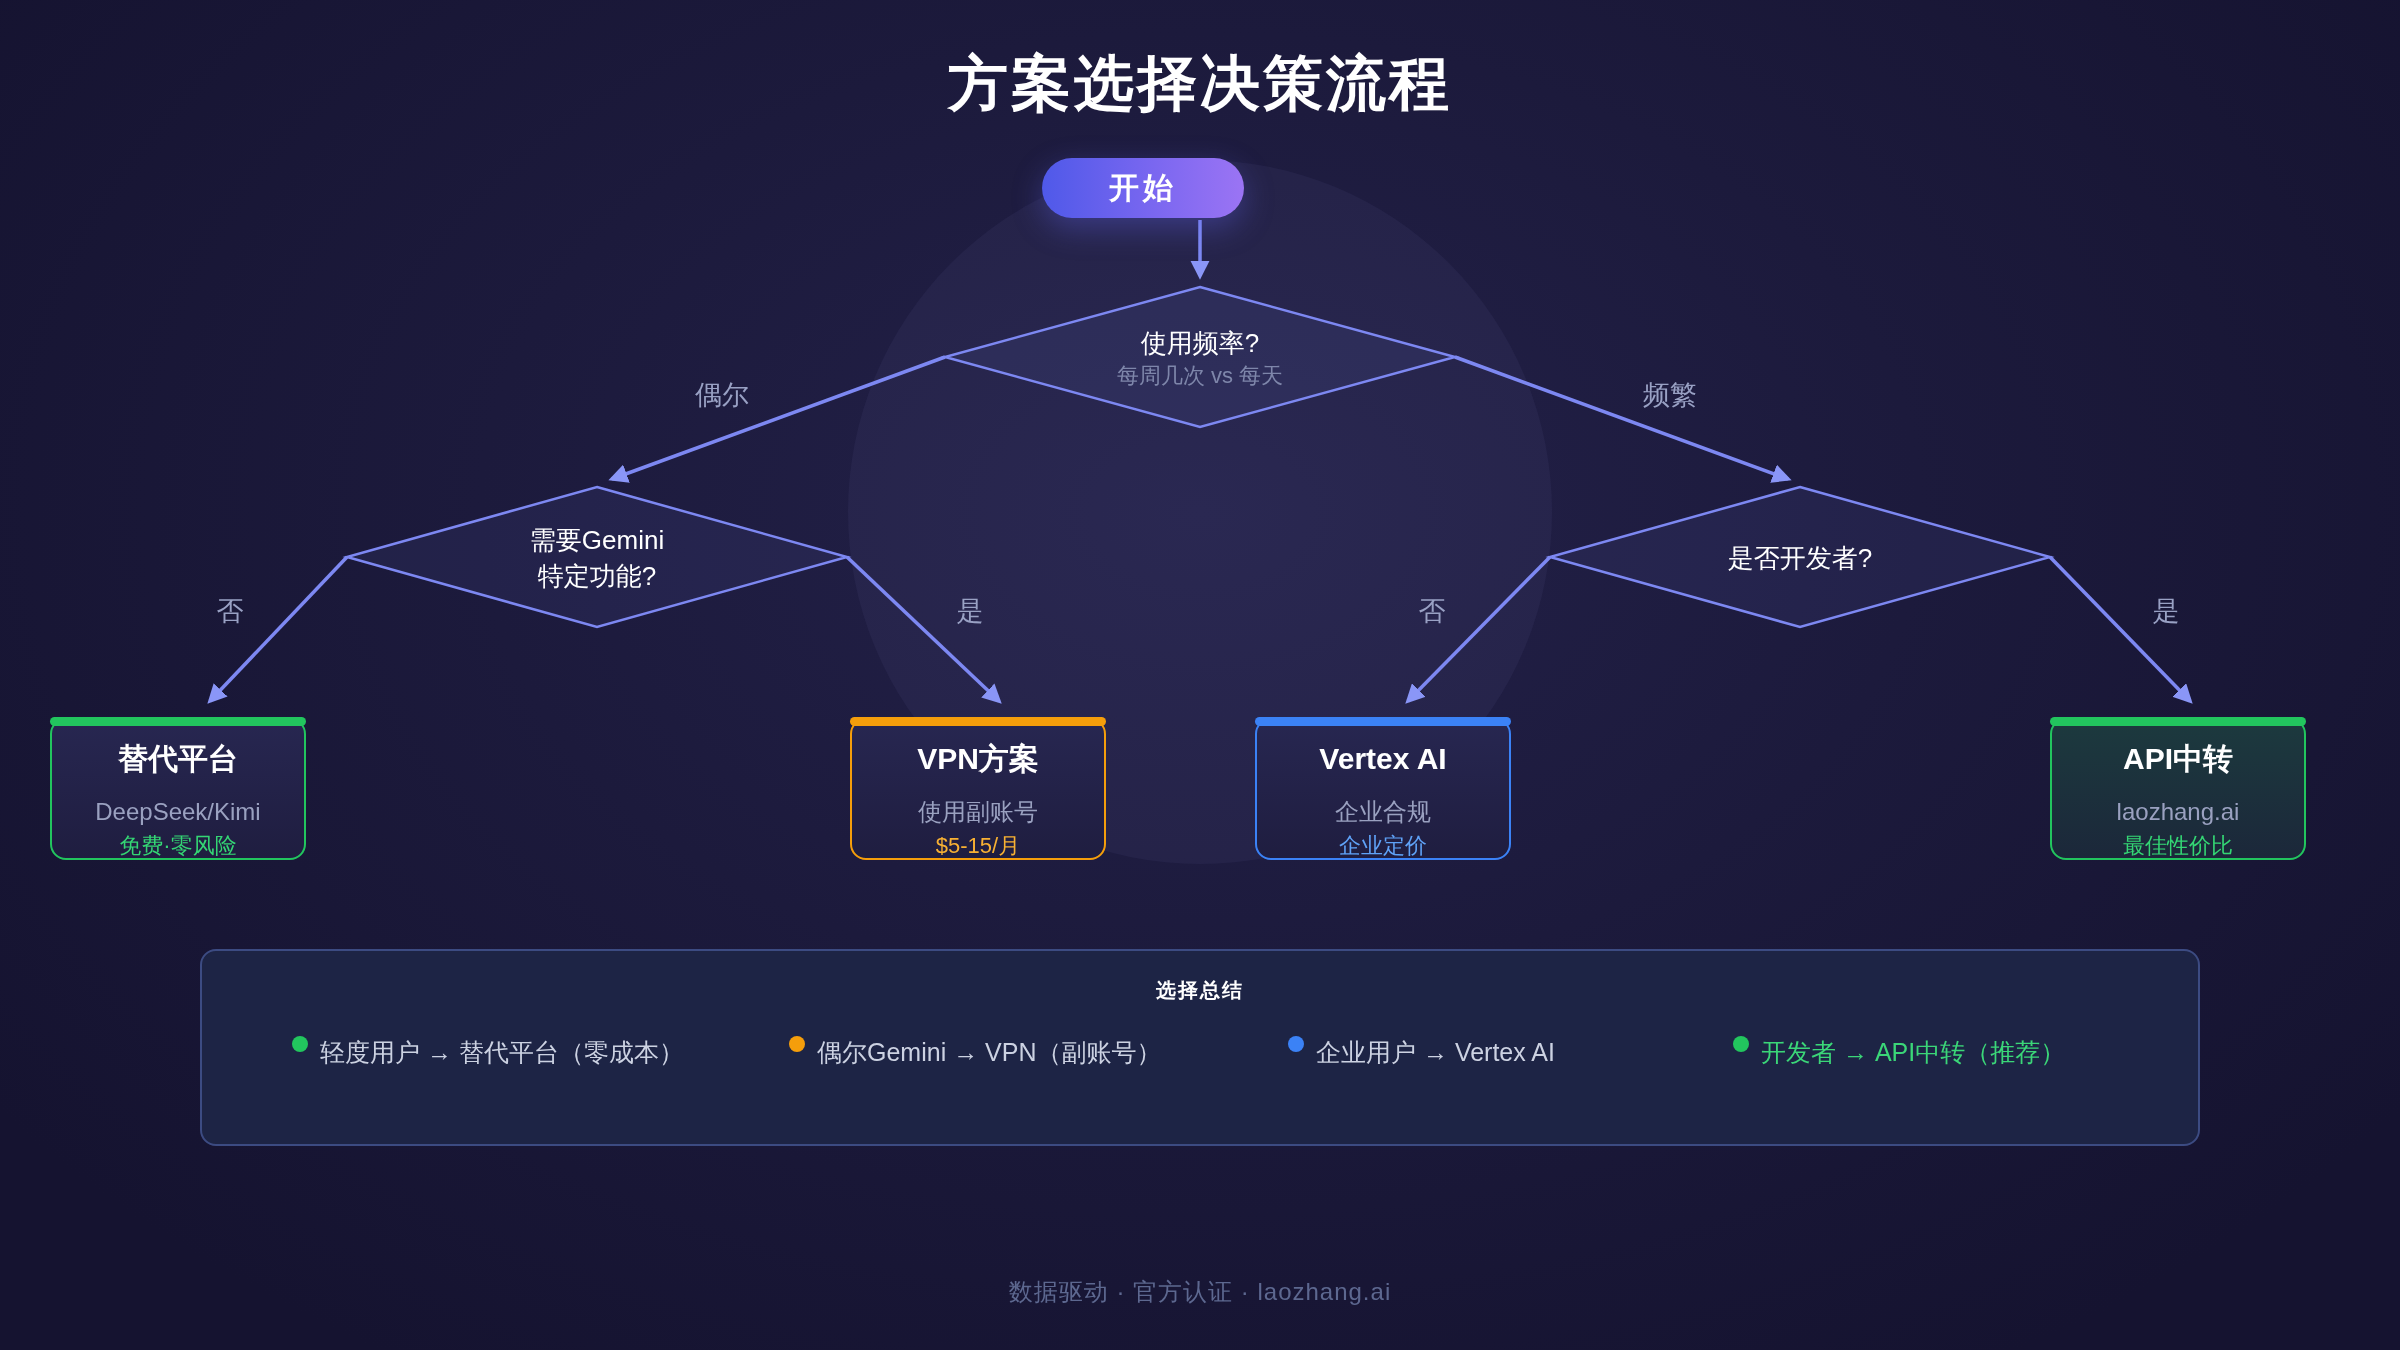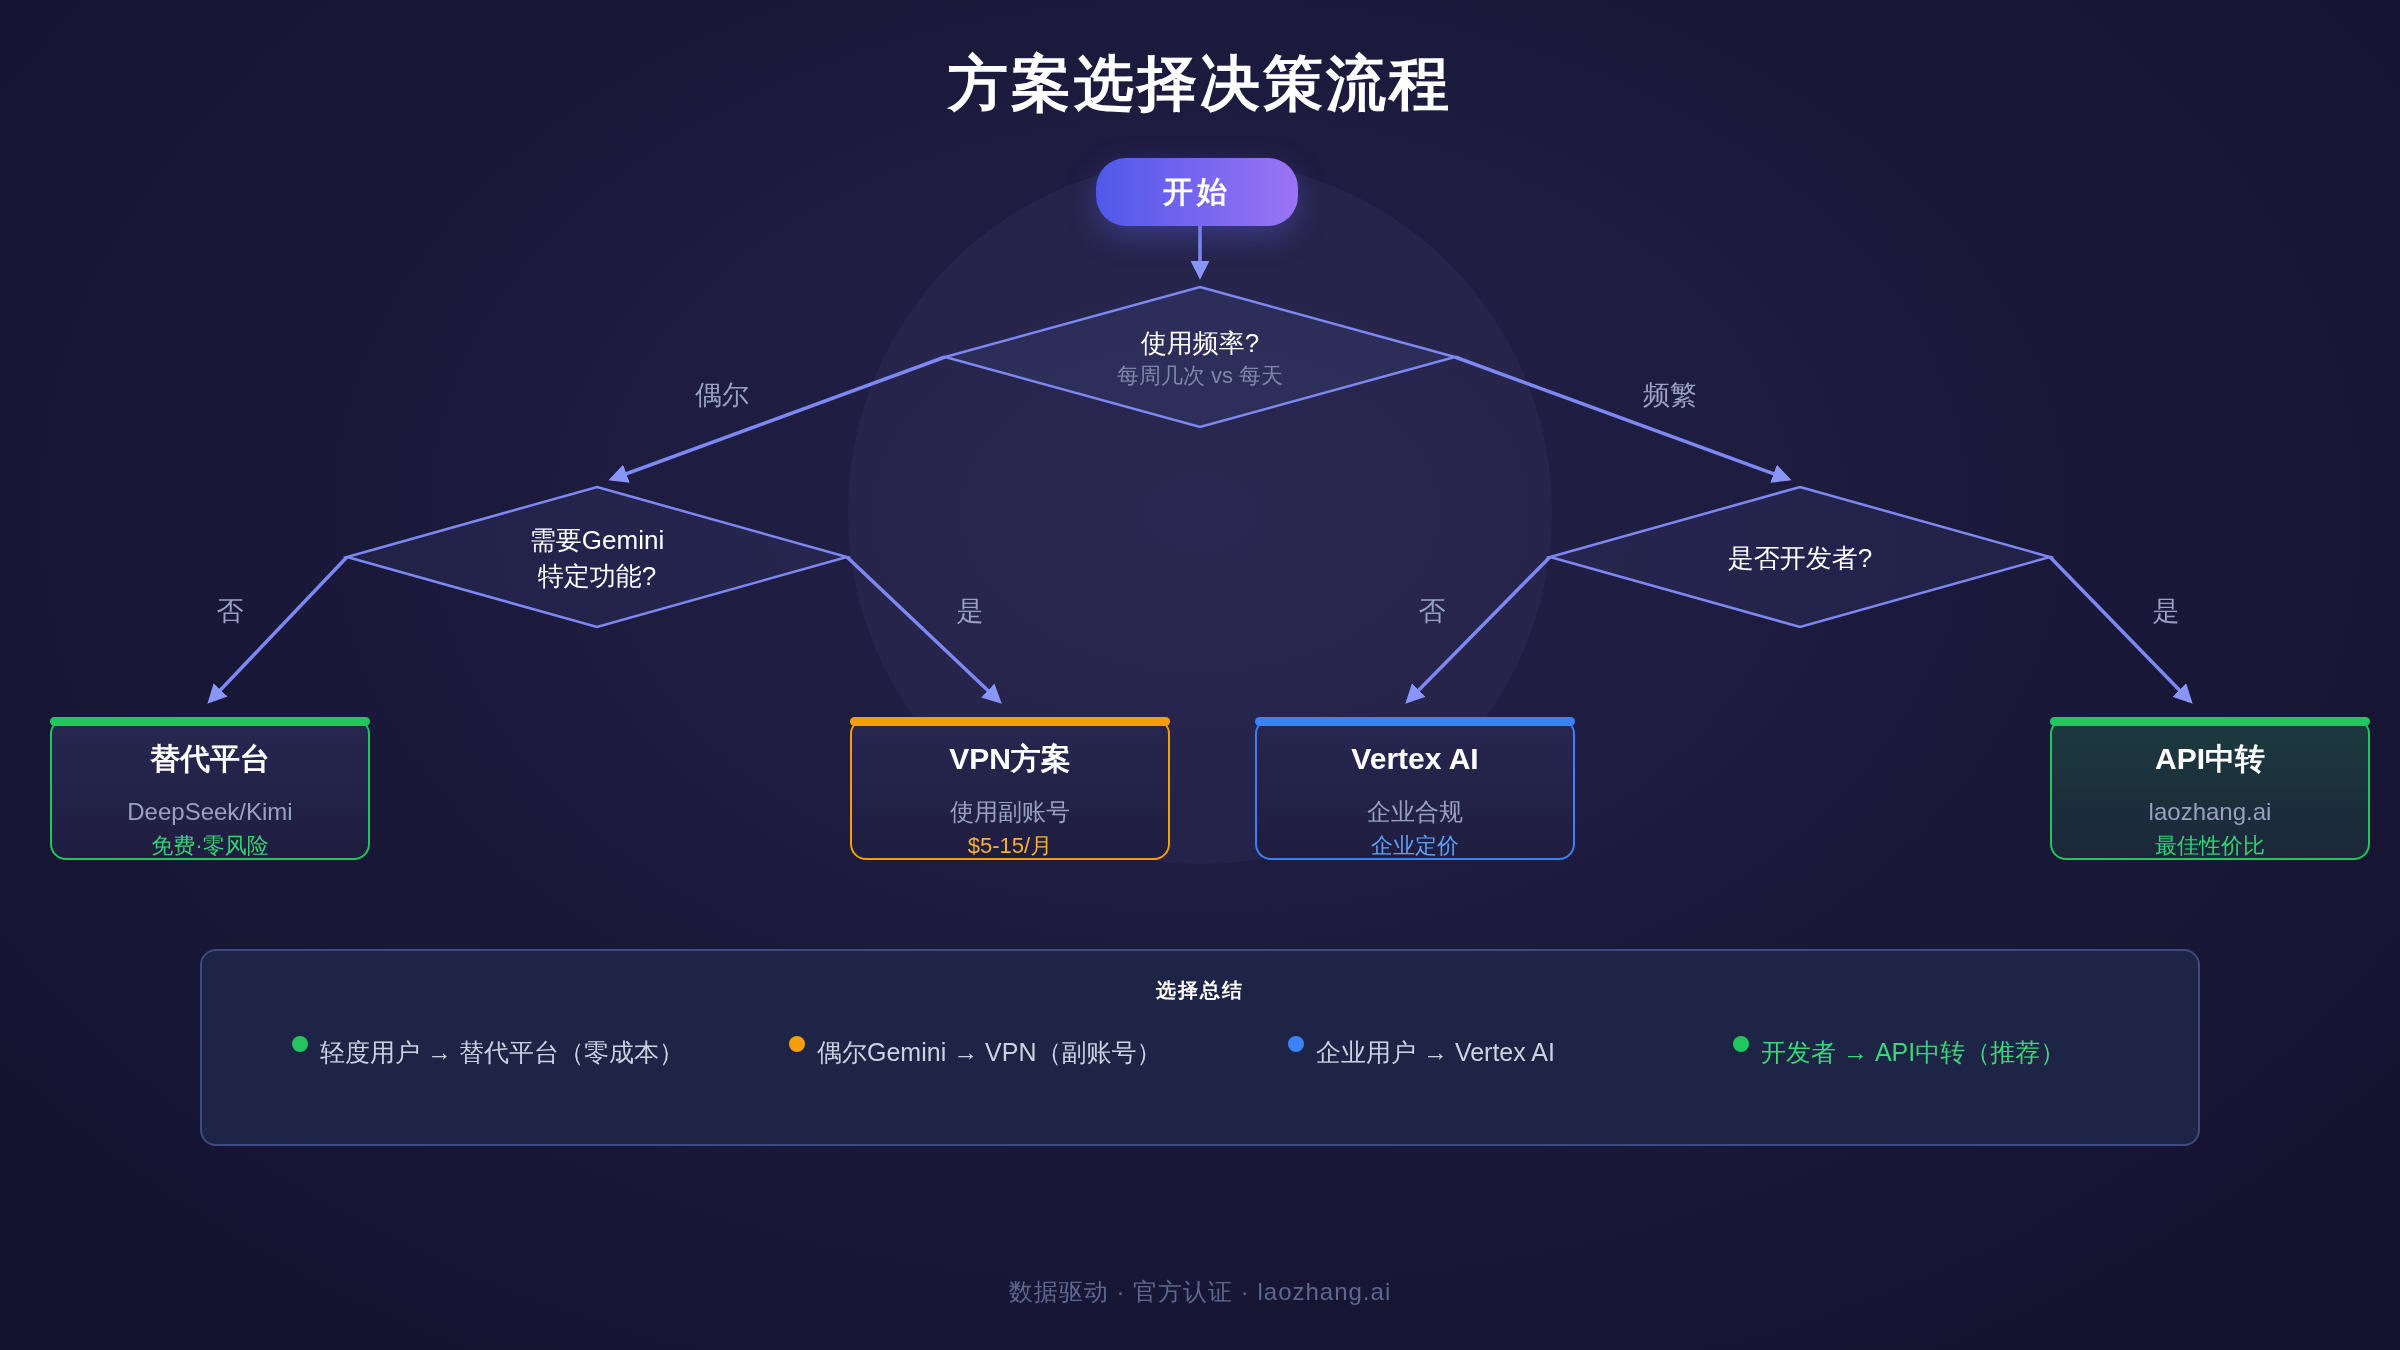--- a/index.html
+++ b/index.html
@@ -8,33 +8,33 @@
     font-family:"Liberation Sans","DejaVu Sans",sans-serif;
     background:radial-gradient(1500px 1000px at 50% 38%, #232149 0%, #1c1a3c 48%, #151330 100%);
   }
   .abs{position:absolute;}
   .ctr{transform:translate(-50%,-50%);}
   svg.layer{position:absolute;left:0;top:0;z-index:1;}
   .txt{z-index:2;}
 
   .page-title{left:1200px;top:84px;font-size:60px;font-weight:700;color:#ffffff;letter-spacing:3px;white-space:nowrap;}
 
-  .start-pill{left:1096px;top:158px;width:202px;height:68px;border-radius:30px;
+  .start-pill{left:1042px;top:158px;width:202px;height:60px;border-radius:30px;
     background:linear-gradient(90deg,#4f59e9 0%,#7a67f0 55%,#9b74f4 100%);
     display:flex;align-items:center;justify-content:center;
     box-shadow:0 10px 30px rgba(99,102,241,.35);}
   .start-pill span{color:#fff;font-size:30px;font-weight:700;letter-spacing:4px;}
 
   .node-text{text-align:center;white-space:nowrap;}
   .q-line{color:#ffffff;font-size:26px;font-weight:500;line-height:36px;}
   .q-hint{color:#7e86aa;font-size:22px;line-height:30px;}
 
   .edge-label{color:#99a1c4;font-size:27px;white-space:nowrap;}
 
-  .card{top:718px;width:320px;height:142px;border-radius:16px;box-sizing:border-box;
+  .card{top:718px;width:256px;height:142px;border-radius:16px;box-sizing:border-box;
     display:flex;flex-direction:column;align-items:center;padding-top:22px;z-index:2;}
   .card::before{content:"";position:absolute;top:-3px;left:-2px;right:-2px;height:9px;border-radius:9px;}
   .card .c-title{font-size:30px;font-weight:700;color:#ffffff;line-height:34px;}
   .card .c-sub{font-size:24px;color:#9aa1c0;line-height:27px;margin-top:22px;}
   .card .c-note{font-size:22px;line-height:24px;margin-top:9px;}
   .acc-green{border:2.5px solid #22c55e;background:linear-gradient(180deg,rgba(120,130,245,.12),rgba(120,130,245,.03)),#1c1a3a;}
   .acc-green::before{background:#22c55e;}
   .acc-orange{border:2.5px solid #f59e0b;background:linear-gradient(180deg,rgba(120,130,245,.12),rgba(120,130,245,.03)),#1c1a3a;}
   .acc-orange::before{background:#f59e0b;}
   .acc-blue{border:2.5px solid #3b82f6;background:linear-gradient(180deg,rgba(120,130,245,.12),rgba(120,130,245,.03)),#1c1a3a;}

